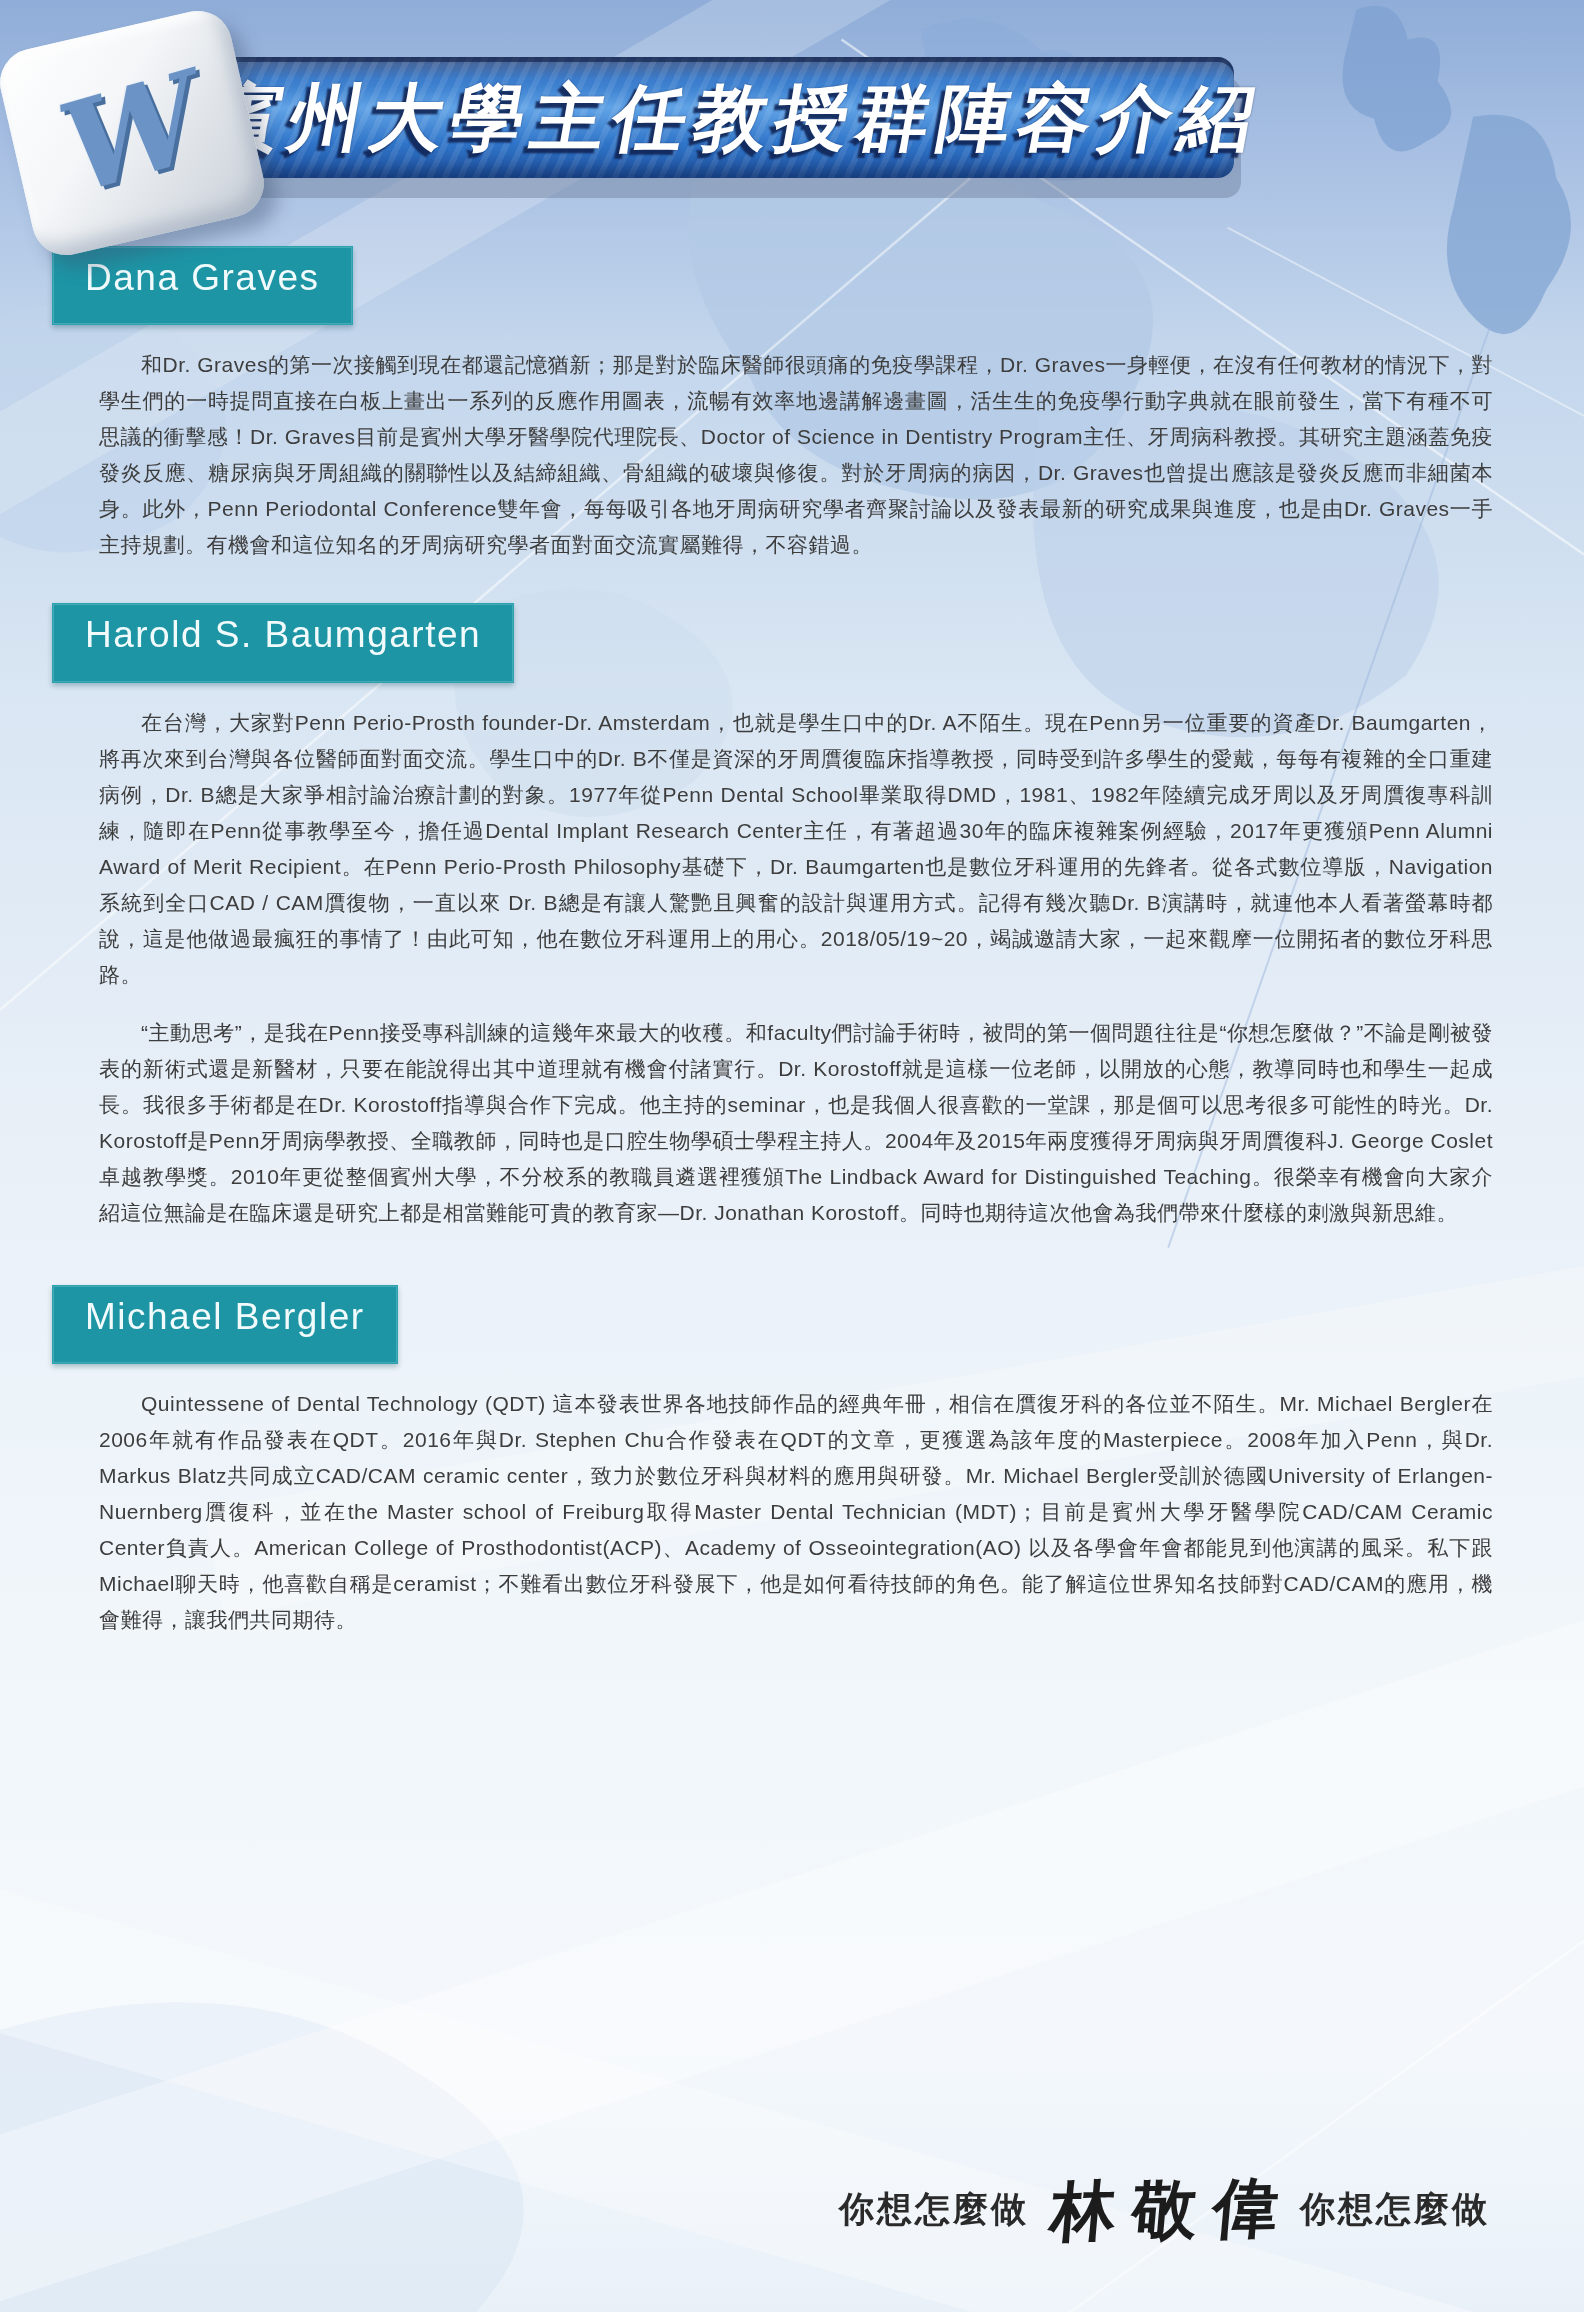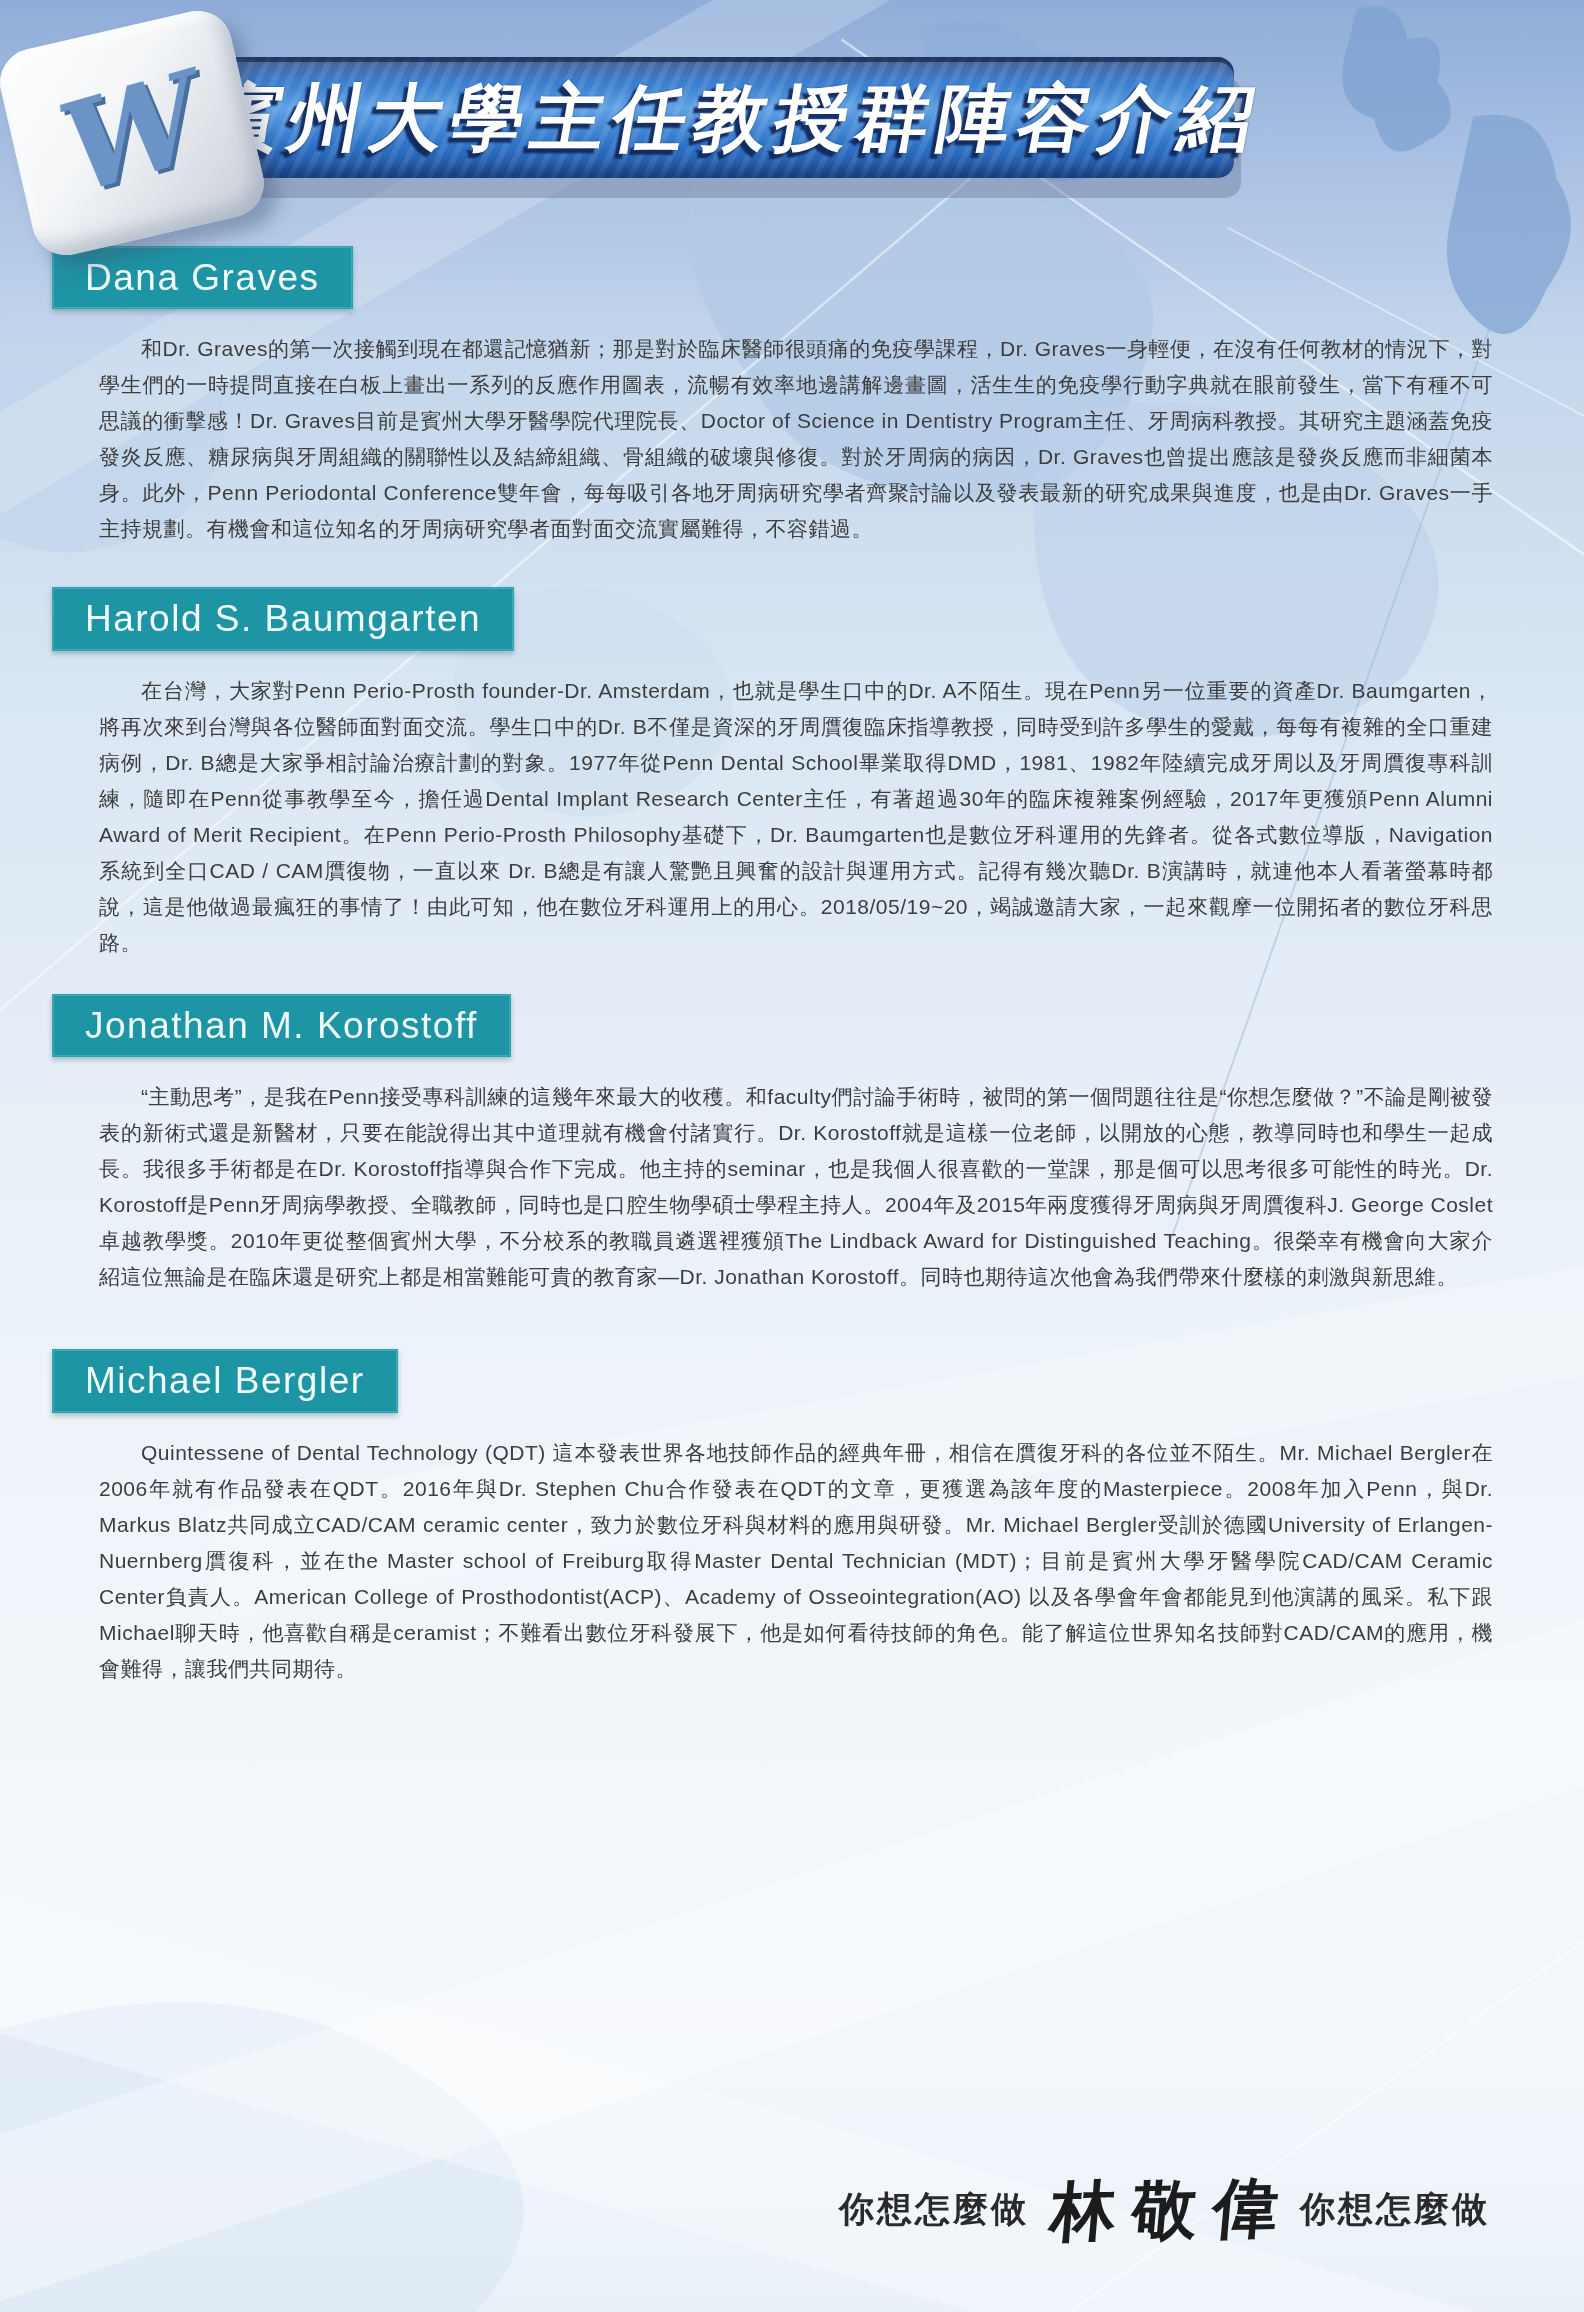--- a/index.html
+++ b/index.html
@@ -57,21 +57,21 @@
   .cube-letter{
     font-family:"DejaVu Serif","Liberation Serif",serif;
     font-weight:bold;font-style:italic;font-size:123px;line-height:1;
     color:#6b93c6;transform:rotate(-3deg);
     text-shadow:3px 4px 0 #486f9e,-1px -1px 0 #e8eef5;
   }
 
   
   main{position:relative;z-index:1;}
   .badge{
-    display:inline-block;margin:5px 0 0 52px;padding:9px 32px 8px;
+    display:inline-block;margin:5px 0 0 52px;padding:9px 32px 24px;
     background:var(--badge-teal,#1d95a5);border:1px solid #2aa3b1;
     color:#f2fbfc;font-size:37px;font-weight:400;letter-spacing:1.5px;line-height:1.2;
     box-shadow:0 3px 5px rgba(0,60,80,.28),inset 0 0 0 1px rgba(255,255,255,.18);
   }
   h2.badge{margin-top:0;margin-bottom:0;}
   section.prof:nth-of-type(2) .badge{margin-top:40px;}
   section.prof:nth-of-type(3) .badge{margin-top:33px;}
   section.prof:nth-of-type(4) .badge{margin-top:54px;}
   .para{
     margin:22px 91px 0 99px;
@@ -140,21 +140,20 @@
       <h2 class="badge">Dana Graves</h2>
       <p class="para">和Dr. Graves的第一次接觸到現在都還記憶猶新；那是對於臨床醫師很頭痛的免疫學課程，Dr. Graves一身輕便，在沒有任何教材的情況下，對學生們的一時提問直接在白板上畫出一系列的反應作用圖表，流暢有效率地邊講解邊畫圖，活生生的免疫學行動字典就在眼前發生，當下有種不可思議的衝擊感！Dr. Graves目前是賓州大學牙醫學院代理院長、Doctor of Science in Dentistry Program主任、牙周病科教授。其研究主題涵蓋免疫發炎反應、糖尿病與牙周組織的關聯性以及結締組織、骨組織的破壞與修復。對於牙周病的病因，Dr. Graves也曾提出應該是發炎反應而非細菌本身。此外，Penn Periodontal Conference雙年會，每每吸引各地牙周病研究學者齊聚討論以及發表最新的研究成果與進度，也是由Dr. Graves一手主持規劃。有機會和這位知名的牙周病研究學者面對面交流實屬難得，不容錯過。</p>
     </section>
 
     <section class="prof">
       <h2 class="badge">Harold S. Baumgarten</h2>
       <p class="para">在台灣，大家對Penn Perio-Prosth founder-Dr. Amsterdam，也就是學生口中的Dr. A不陌生。現在Penn另一位重要的資產Dr. Baumgarten，將再次來到台灣與各位醫師面對面交流。學生口中的Dr. B不僅是資深的牙周贋復臨床指導教授，同時受到許多學生的愛戴，每每有複雜的全口重建病例，Dr. B總是大家爭相討論治療計劃的對象。1977年從Penn Dental School畢業取得DMD，1981、1982年陸續完成牙周以及牙周贋復專科訓練，隨即在Penn從事教學至今，擔任過Dental Implant Research Center主任，有著超過30年的臨床複雜案例經驗，2017年更獲頒Penn Alumni Award of Merit Recipient。在Penn Perio-Prosth Philosophy基礎下，Dr. Baumgarten也是數位牙科運用的先鋒者。從各式數位導版，Navigation系統到全口CAD / CAM贋復物，一直以來 Dr. B總是有讓人驚艷且興奮的設計與運用方式。記得有幾次聽Dr. B演講時，就連他本人看著螢幕時都說，這是他做過最瘋狂的事情了！由此可知，他在數位牙科運用上的用心。2018/05/19~20，竭誠邀請大家，一起來觀摩一位開拓者的數位牙科思路。</p>
     </section>
 
     <section class="prof">
-      <h2 class="badge">Jonathan M. Korostoff</h2>
       <p class="para">“主動思考”，是我在Penn接受專科訓練的這幾年來最大的收穫。和faculty們討論手術時，被問的第一個問題往往是“你想怎麼做？”不論是剛被發表的新術式還是新醫材，只要在能說得出其中道理就有機會付諸實行。Dr. Korostoff就是這樣一位老師，以開放的心態，教導同時也和學生一起成長。我很多手術都是在Dr. Korostoff指導與合作下完成。他主持的seminar，也是我個人很喜歡的一堂課，那是個可以思考很多可能性的時光。Dr. Korostoff是Penn牙周病學教授、全職教師，同時也是口腔生物學碩士學程主持人。2004年及2015年兩度獲得牙周病與牙周贋復科J. George Coslet 卓越教學獎。2010年更從整個賓州大學，不分校系的教職員遴選裡獲頒The Lindback Award for Distinguished Teaching。很榮幸有機會向大家介紹這位無論是在臨床還是研究上都是相當難能可貴的教育家—Dr. Jonathan Korostoff。同時也期待這次他會為我們帶來什麼樣的刺激與新思維。</p>
     </section>
 
     <section class="prof">
       <h2 class="badge">Michael Bergler</h2>
       <p class="para">Quintessene of Dental Technology (QDT) 這本發表世界各地技師作品的經典年冊，相信在贋復牙科的各位並不陌生。Mr. Michael Bergler在2006年就有作品發表在QDT。2016年與Dr. Stephen Chu合作發表在QDT的文章，更獲選為該年度的Masterpiece。2008年加入Penn，與Dr. Markus Blatz共同成立CAD/CAM ceramic center，致力於數位牙科與材料的應用與研發。Mr. Michael Bergler受訓於德國University of Erlangen-Nuernberg贋復科，並在the Master school of Freiburg取得Master Dental Technician (MDT)；目前是賓州大學牙醫學院CAD/CAM Ceramic Center負責人。American College of Prosthodontist(ACP)、Academy of Osseointegration(AO) 以及各學會年會都能見到他演講的風采。私下跟Michael聊天時，他喜歡自稱是ceramist；不難看出數位牙科發展下，他是如何看待技師的角色。能了解這位世界知名技師對CAD/CAM的應用，機會難得，讓我們共同期待。</p>
     </section>
   </main>
 
   <footer class="credit">

